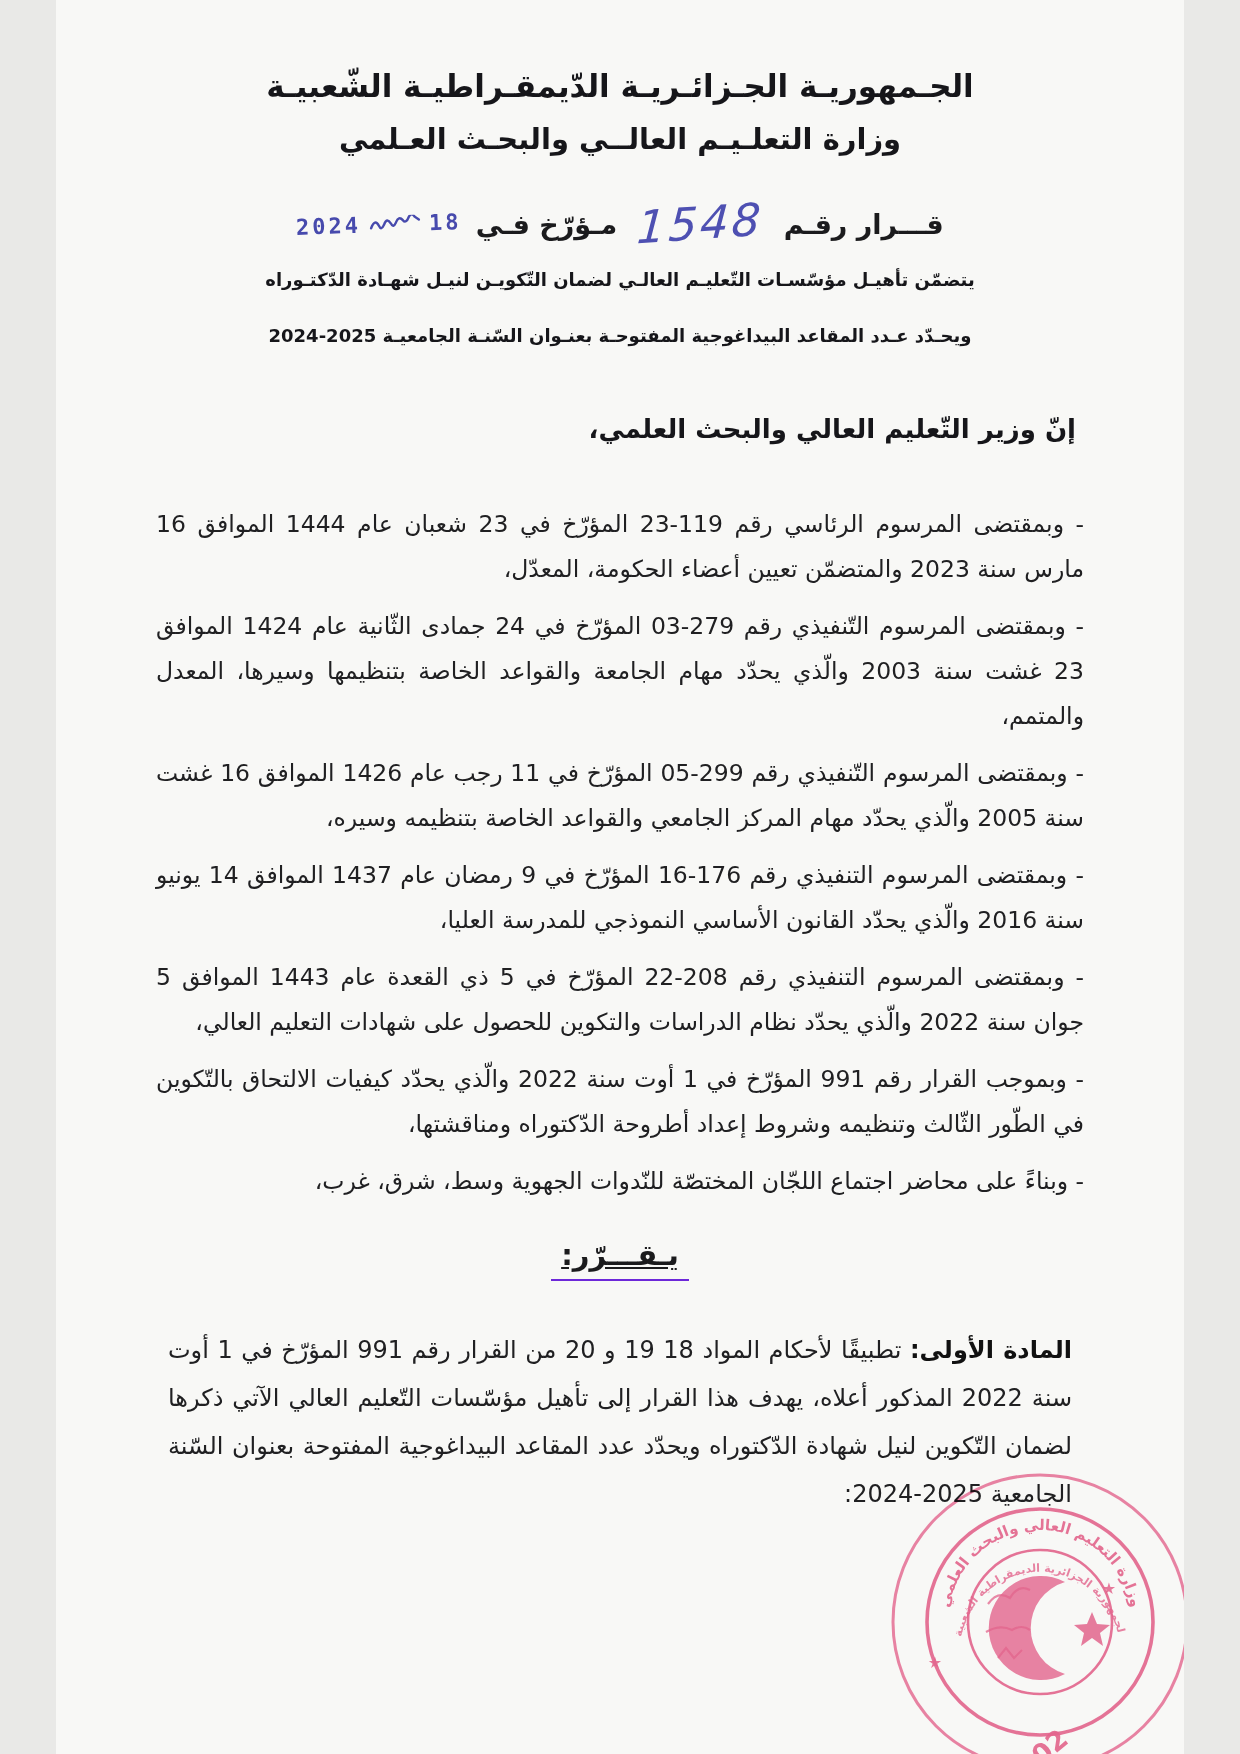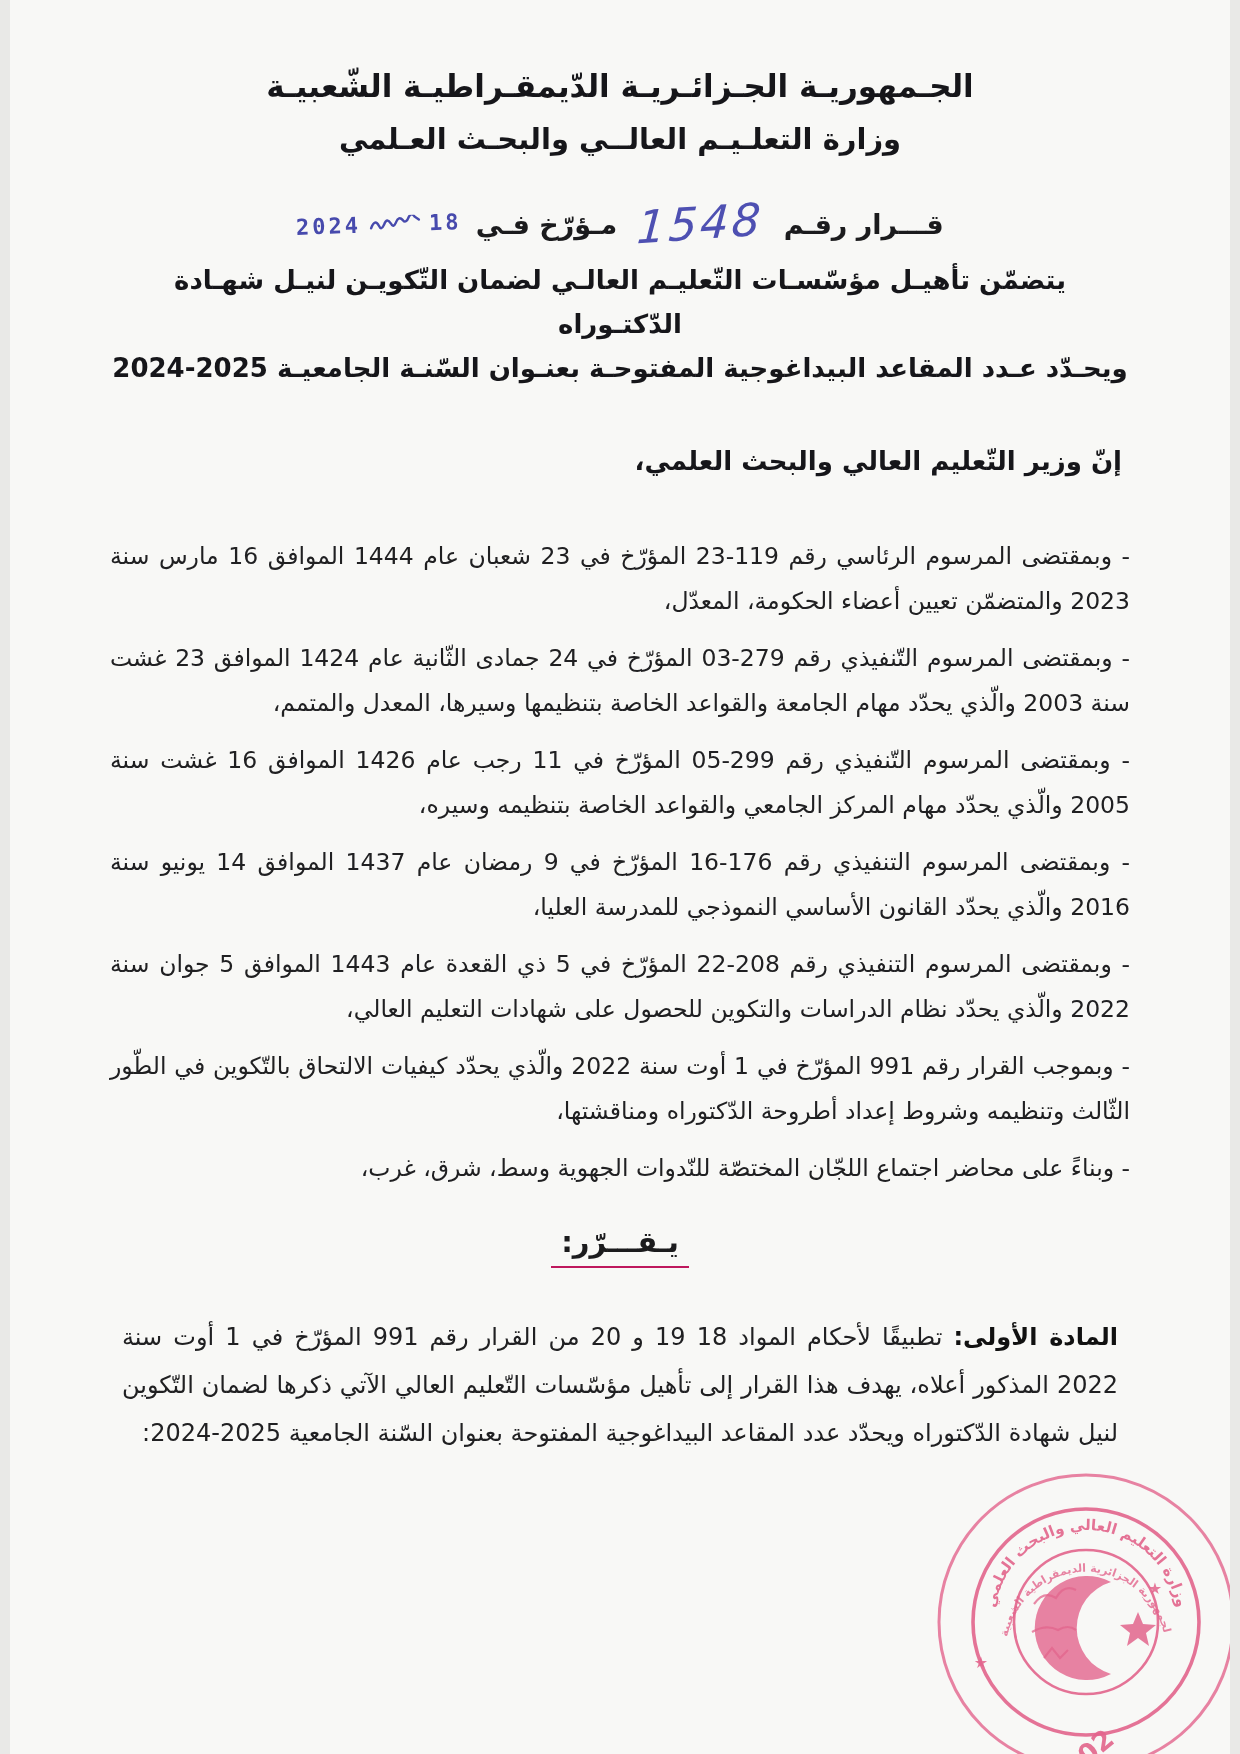--- a/index.html
+++ b/index.html
@@ -1,18 +1,18 @@
 <!DOCTYPE html>
 <html lang="ar" dir="rtl"><head>
 <meta charset="utf-8">
 <style>
   html,body{margin:0;padding:0;background:#e9e9e7;}
   .page{
     position:relative;
-    width:1220px;height:1754px;
+    width:1128px;height:1754px;
     margin:0 auto;
     background:#f8f8f6;
     overflow:hidden;
     direction:rtl;
     font-family:"DejaVu Sans",sans-serif;
     color:#1b1b1d;
   }
   .content{padding:66px 100px 0 100px;}
   .hdr{text-align:center;font-weight:bold;}
   .hdr1{font-size:31px;line-height:40px;margin:0 0 14px 0;color:#16161a;}
@@ -27,28 +27,28 @@
     font-style:italic;letter-spacing:3px;font-weight:normal;
     transform:rotate(-4deg) skewX(-8deg);
     padding:0 6px;
   }
   .stamp-date{
     display:inline-flex;align-items:center;gap:8px;direction:rtl;
     color:#474aad;font-family:"DejaVu Sans Mono",monospace;
     font-weight:bold;font-size:22px;letter-spacing:3px;
     transform:rotate(-2deg);white-space:nowrap;
   }
-  .subject{text-align:center;font-weight:bold;font-size:26px;line-height:44px;margin:0;color:#16161a;}
+  .subject{text-align:center;font-weight:bold;font-size:18px;line-height:44px;margin:12px;color:#16161a;}
   .opening{font-weight:bold;font-size:26px;text-align:right;margin:56px 8px 58px 0;color:#16161a;}
   .clauses p{
     font-size:23.5px;line-height:45px;margin:0 0 12px 0;
     text-align:justify;font-weight:normal;color:#202022;
   }
   .decides{text-align:center;font-size:29px;font-weight:bold;margin:34px 0 54px 0;}
-  .decides span{border-bottom:2px solid #be185d;padding:0 10px 7px 10px;}
+  .decides span{border-bottom:2px solid #6d28d9;padding:0 10px 7px 10px;text-decoration:underline;}
   .article{font-size:24px;line-height:48px;text-align:justify;margin:12px;color:#202022;}
   .article .lbl{font-weight:bold;color:#111;}
   .seal{
     position:absolute;left:auto;top:1452px;right:-26px;
     width:340px;height:340px;
     mix-blend-mode:multiply;opacity:.92;
     pointer-events:none;
   }
   .sq{flex:0 0 auto;}
 </style>

